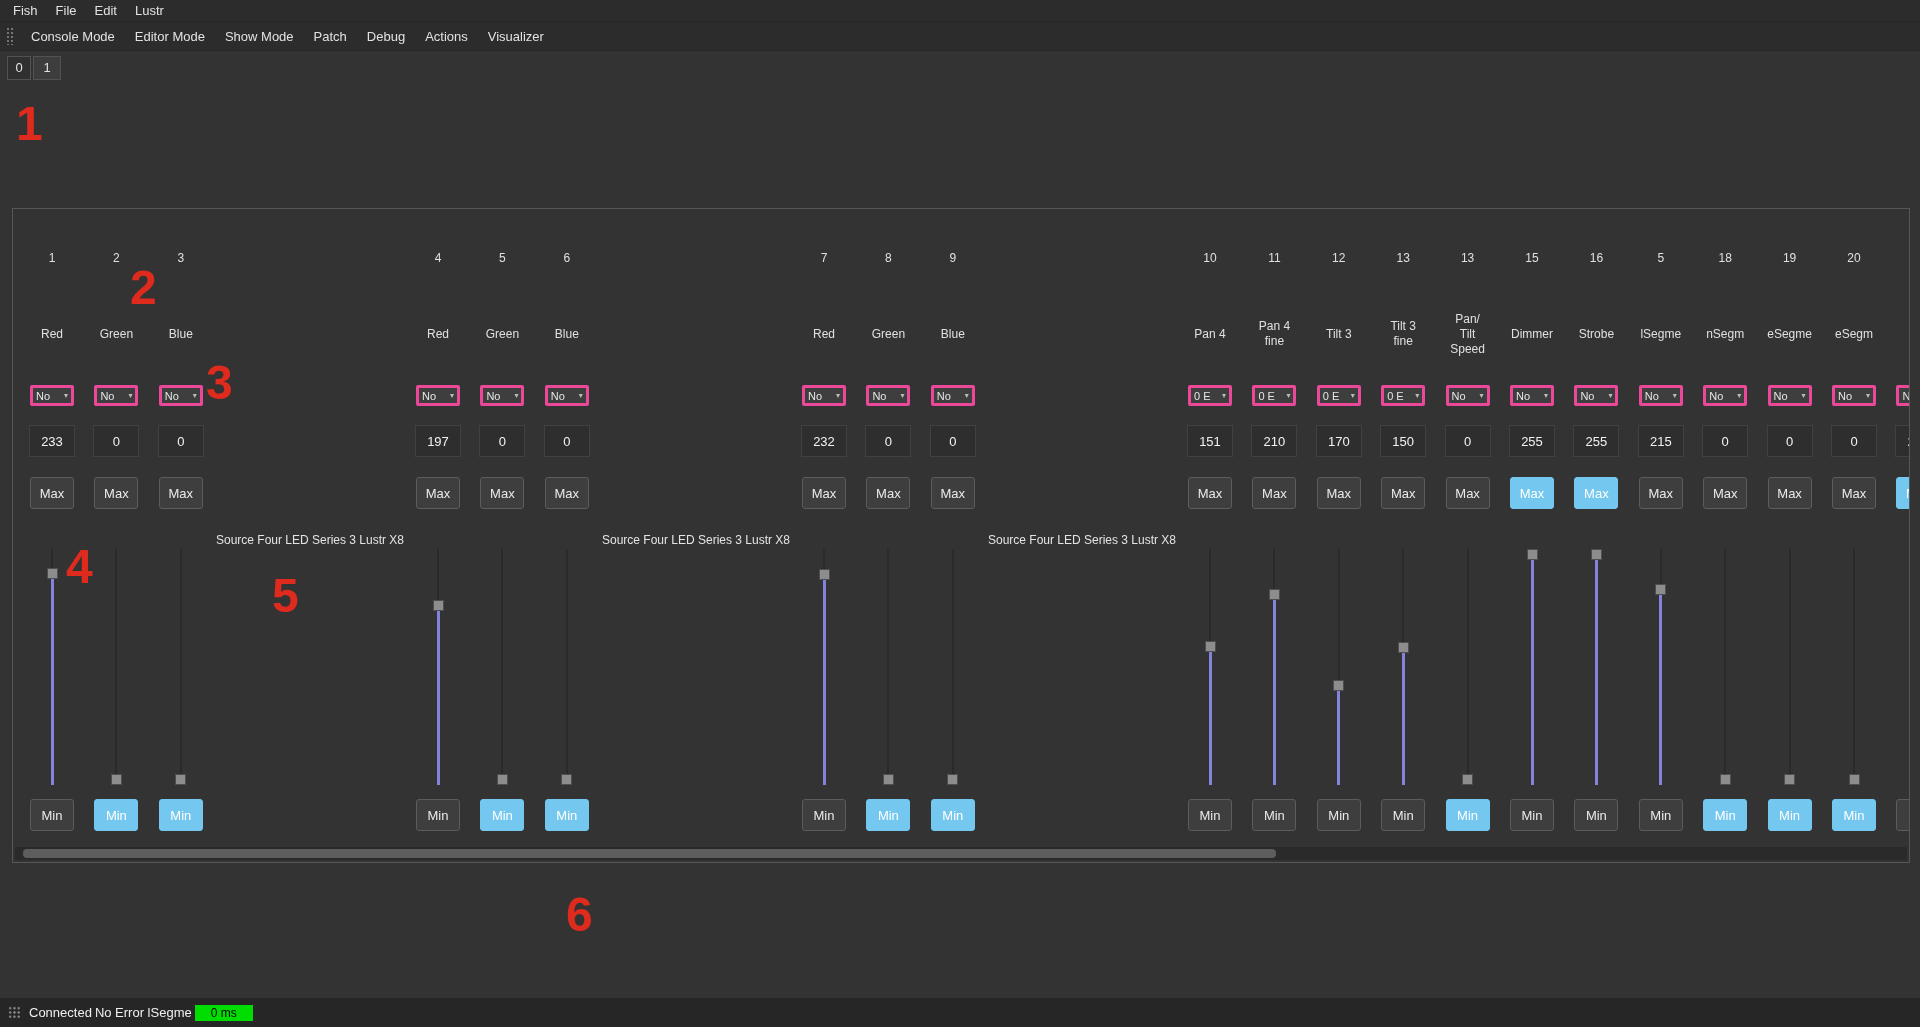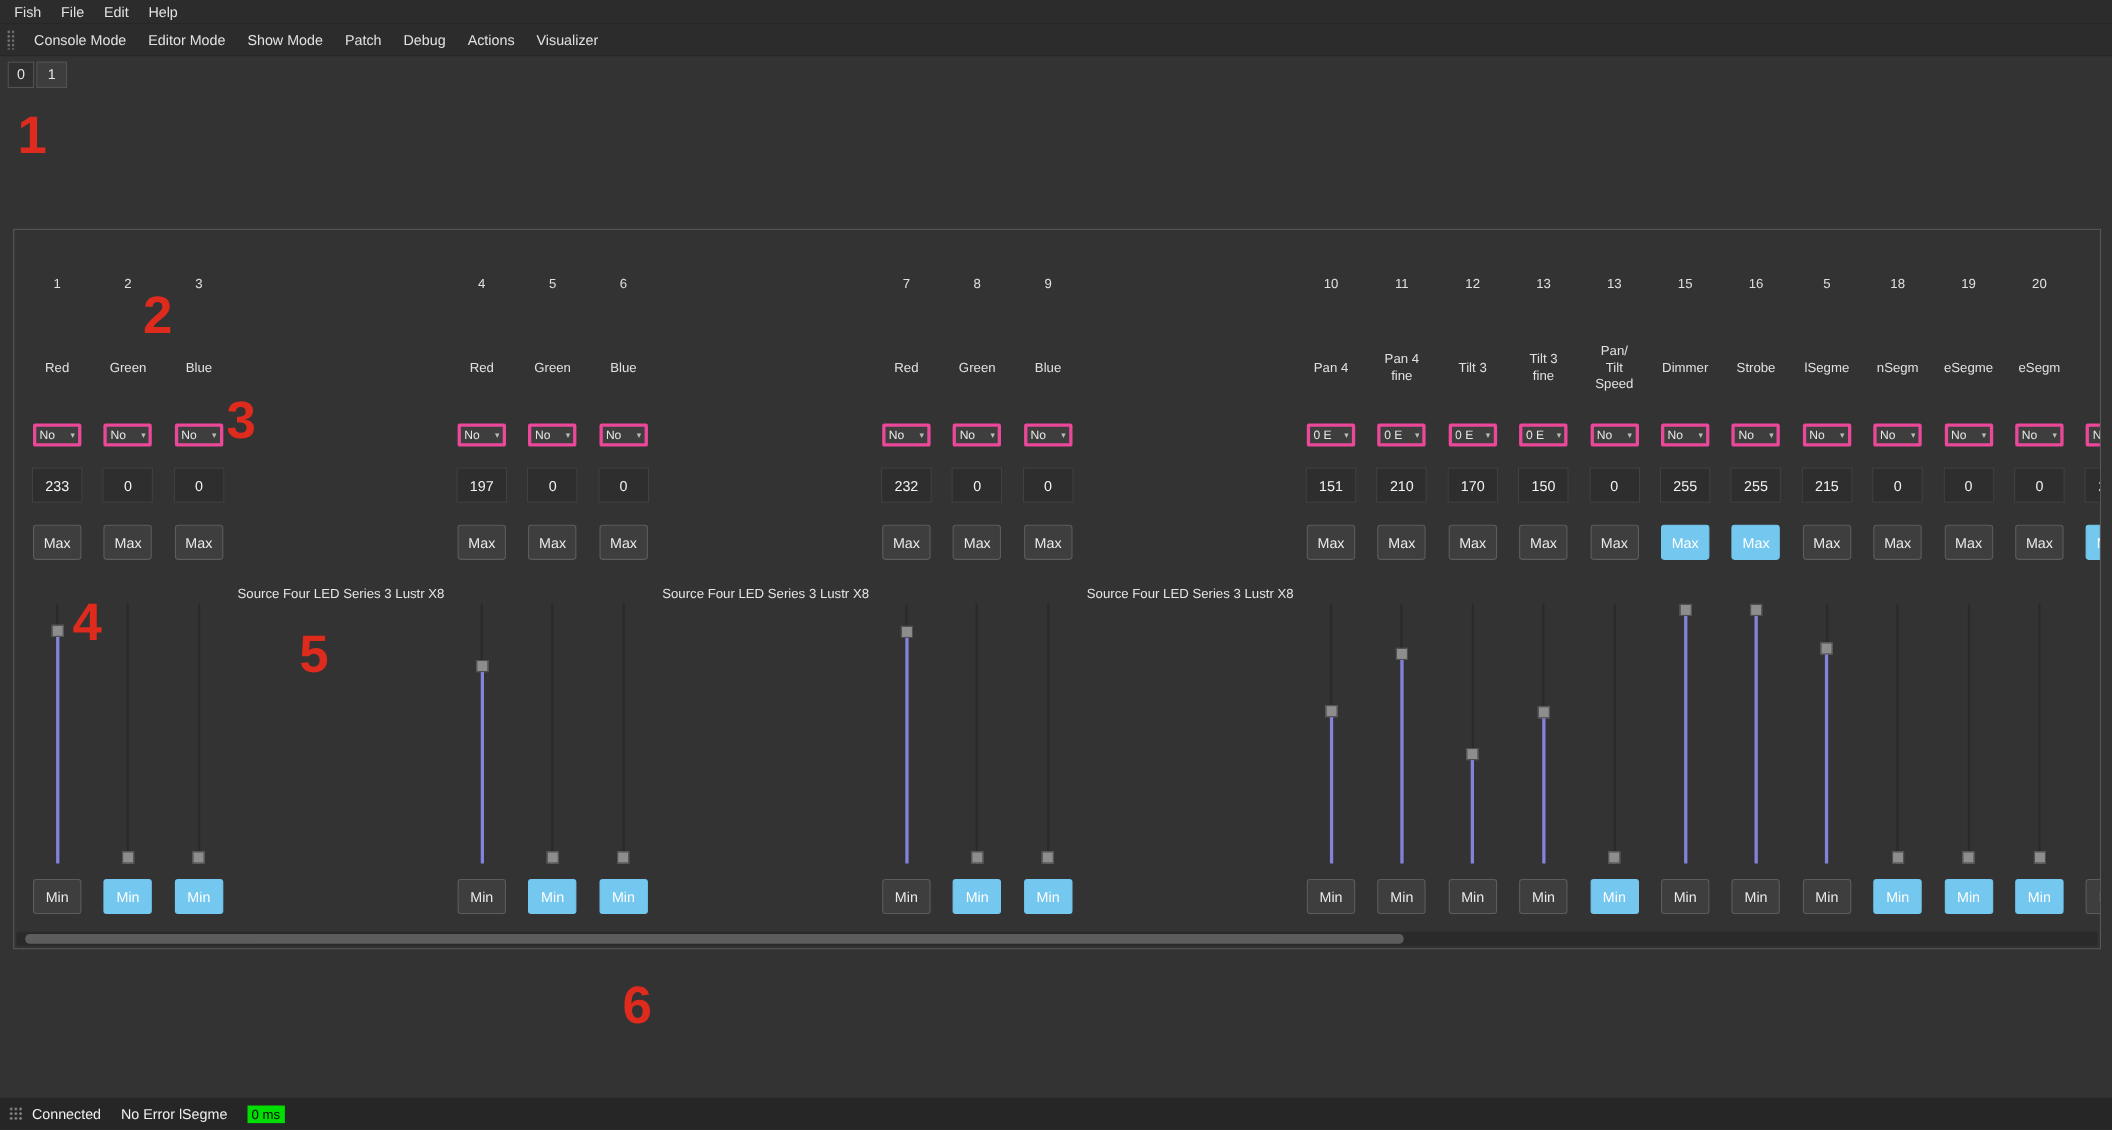--- a/index.html
+++ b/index.html
@@ -98,31 +98,31 @@
   .statusbar {
     position:absolute; left:0; right:0; bottom:0; height:29px;
     background:#262626; display:flex; align-items:center;
     font-size:13px; color:#efefef;
   }
   .status-grip {
     width:13px; height:13px; margin:0 8px;
     background-image:radial-gradient(#8a8a8a 1px, transparent 1.3px);
     background-size:4.3px 4.3px;
   }
-  .status-text { margin-right:18px; }
-  .status-badge { background:var(--green); color:#000000; font-size:12px; padding:1px 4px; }
+  .status-text { margin-right:3px; }
+  .status-badge { background:var(--green); color:#000000; font-size:12px; padding:1px 16px; }
 </style>
 </head>
 <body>
 
 <div class="menubar">
   <span class="menu-item">Fish</span>
   <span class="menu-item">File</span>
   <span class="menu-item">Edit</span>
-  <span class="menu-item">Help</span>
+  <span class="menu-item">Lustr</span>
 </div>
 
 <div class="toolbar">
   <span class="toolbar-grip"></span>
   <span class="tool-item">Console Mode</span>
   <span class="tool-item">Editor Mode</span>
   <span class="tool-item">Show Mode</span>
   <span class="tool-item">Patch</span>
   <span class="tool-item">Debug</span>
   <span class="tool-item">Actions</span>

